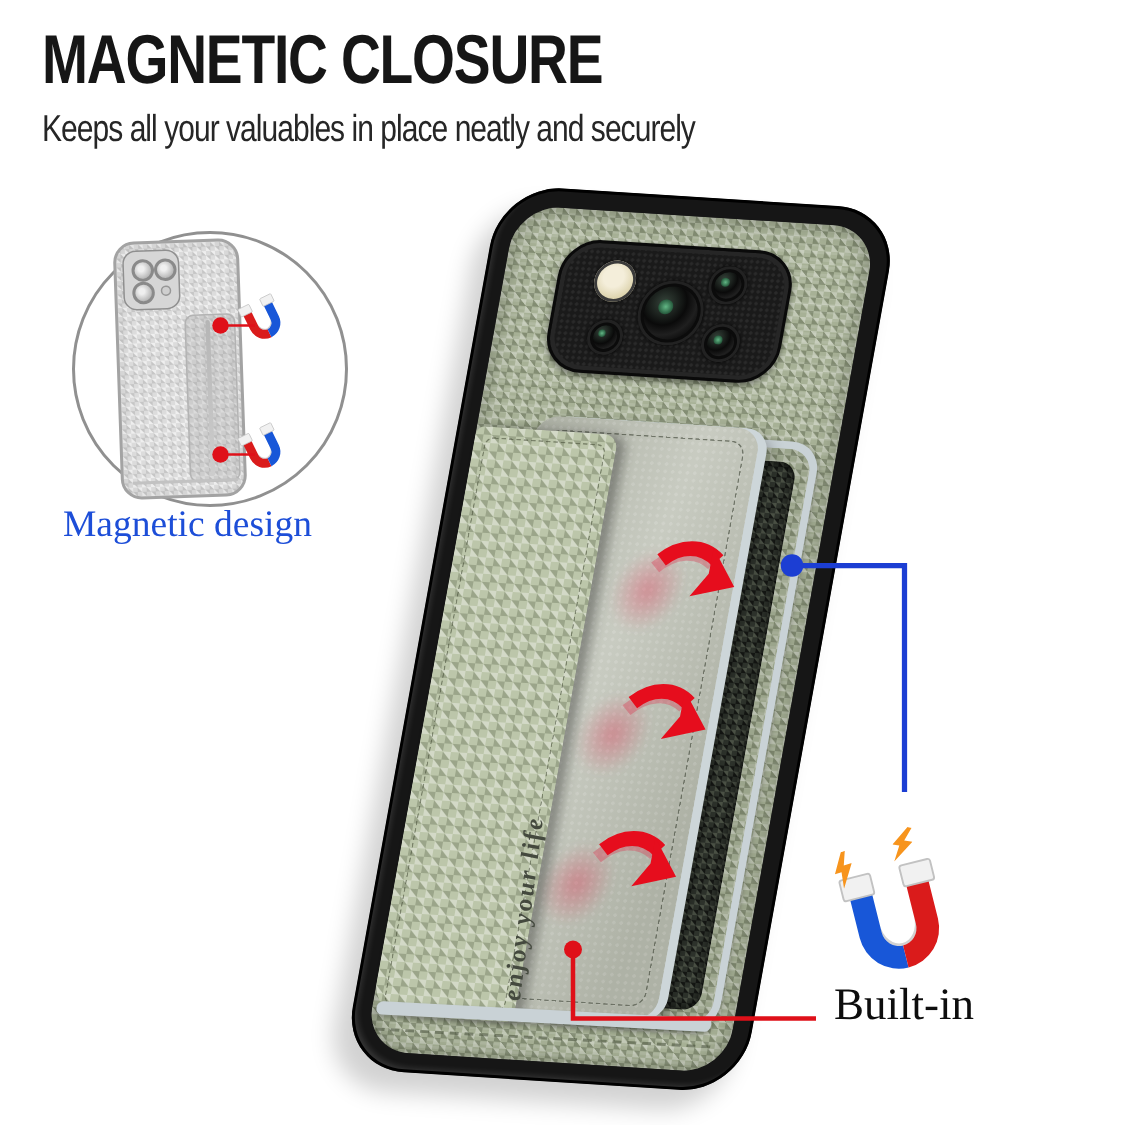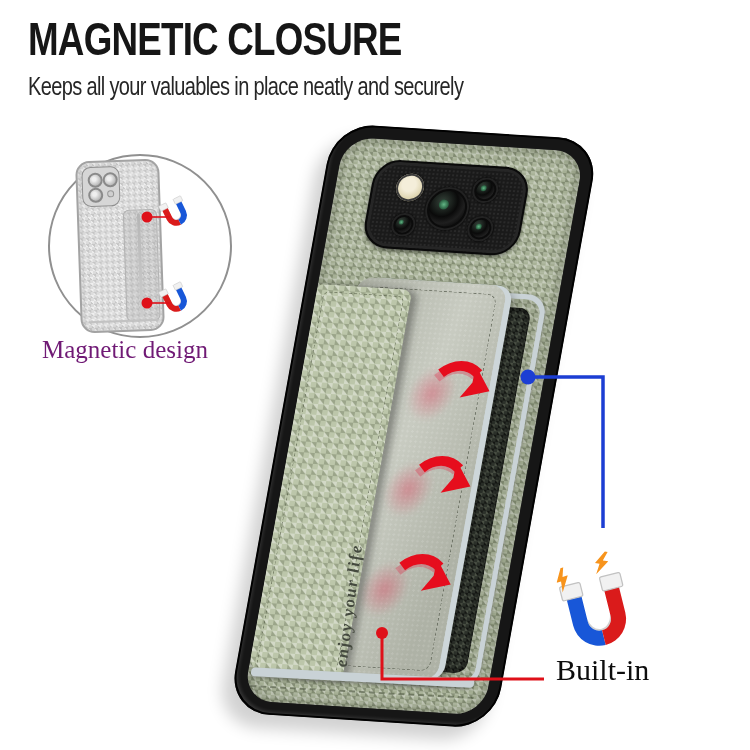--- a/index.html
+++ b/index.html
@@ -50,21 +50,21 @@
   .m-module{position:absolute;left:4px;top:4px;width:38px;height:40px;border-radius:9px;
     background:#d6d6d6;border:1.5px solid #8f8f8f;}
   .m-lens{position:absolute;width:15px;height:15px;border-radius:50%;border:2.5px solid #8a8a8a;
     background:radial-gradient(circle at 40% 40%, #efefef 20%, #b9b9b9 70%);}
   .m-flash{position:absolute;width:7px;height:7px;border-radius:50%;background:#cfcfcf;border:1px solid #979797;}
   .m-pocket{position:absolute;left:44px;top:48px;width:34px;height:112px;border-radius:6px;
     background:rgba(160,160,160,.25);border:1.5px solid #b3b3b3;}
   .m-slot{position:absolute;left:58px;top:52px;width:3px;height:104px;background:linear-gradient(#b5b5b5,#cdcdcd);border-radius:2px;}
   .m-seam{position:absolute;left:6px;top:158px;width:70px;height:2px;background:#c2c2c2;}
   .inset-label{position:absolute;left:42px;top:336px;font-family:"Liberation Serif",serif;
-    font-size:25px;color:#701a75;white-space:nowrap;}
+    font-size:25px;color:#1d4ed8;white-space:nowrap;}
 
   
   .phone{position:absolute;left:0;top:0;width:270px;height:600px;transform-origin:0 0;
     transform:matrix(0.985,0.063,-0.177,0.982,334,123);
     background:var(--bezel);border-radius:42px;
     box-shadow:inset 0 0 0 2px #000, inset 3px -3px 4px rgba(255,255,255,.14), -10px 14px 16px rgba(0,0,0,.18);}
   .phone-back{position:absolute;inset:13px;border-radius:30px;box-shadow:inset 0 0 16px rgba(0,0,0,.28);}
   .camera-module{position:absolute;left:49px;top:33px;width:158px;height:90px;border-radius:26px;
     background-color:#1a1a1a;border:2px solid #0a0a0a;
     background-image:radial-gradient(rgba(255,255,255,.07) 1px, transparent 1.2px);background-size:4px 4px;

